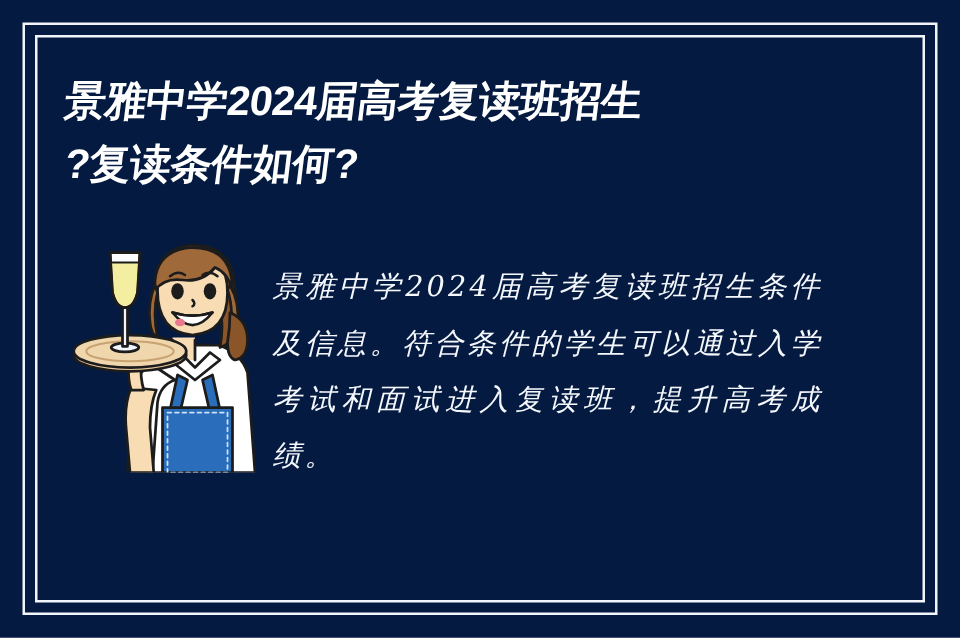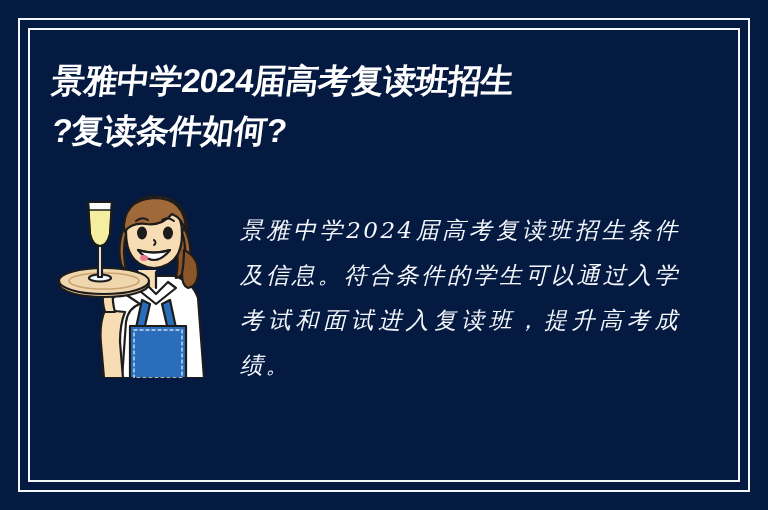--- a/index.html
+++ b/index.html
@@ -59,21 +59,21 @@
     line-height: 50px;
     letter-spacing: -0.5px;
     transform: skewX(-7deg);
     transform-origin: left center;
     white-space: nowrap;
   }
 
   
   .body-copy {
     position: absolute;
-    left: 240px;
+    left: 218px;
     top: 208px;
     width: 440px;
     color: #f4f7fc;
     font-family: "DejaVu Serif", serif;
     font-size: 23px;
     line-height: 45px;
     letter-spacing: 2.5px;
     text-align: justify;
     font-style: italic;
   }

